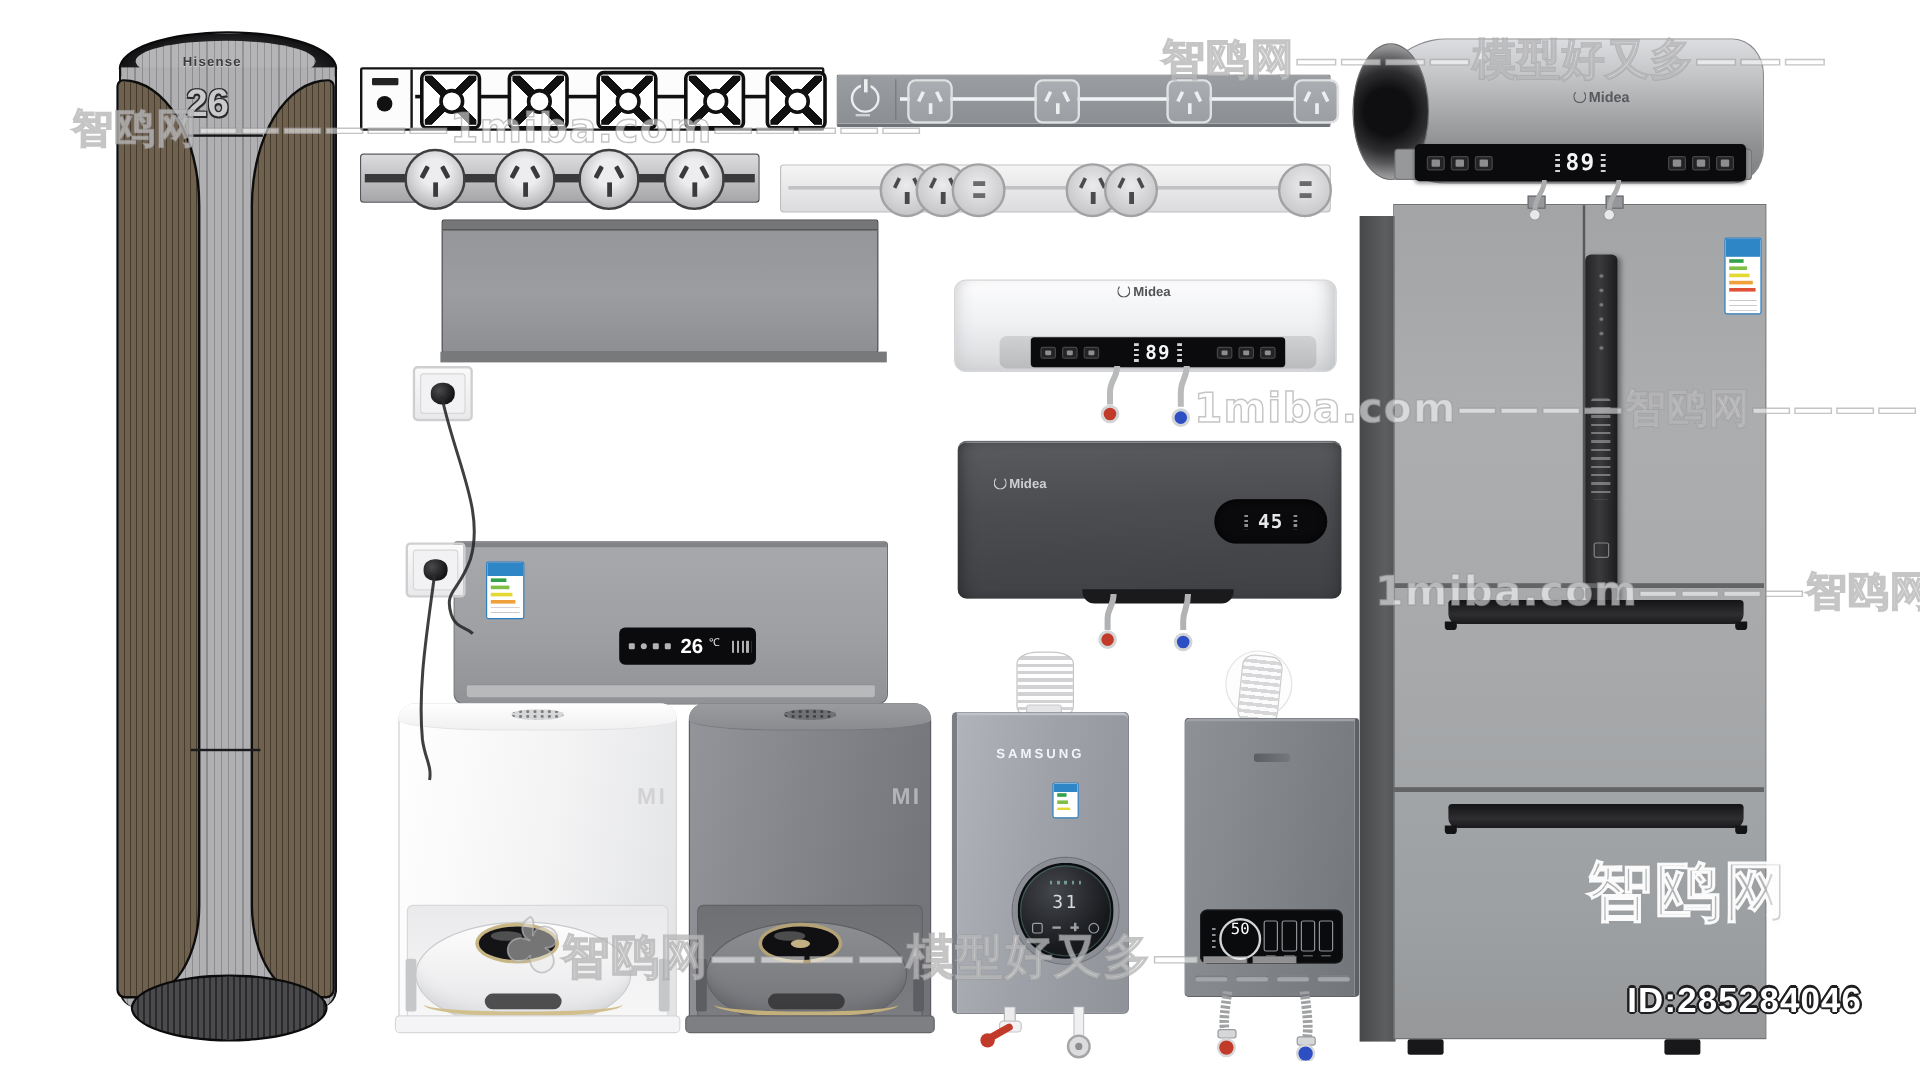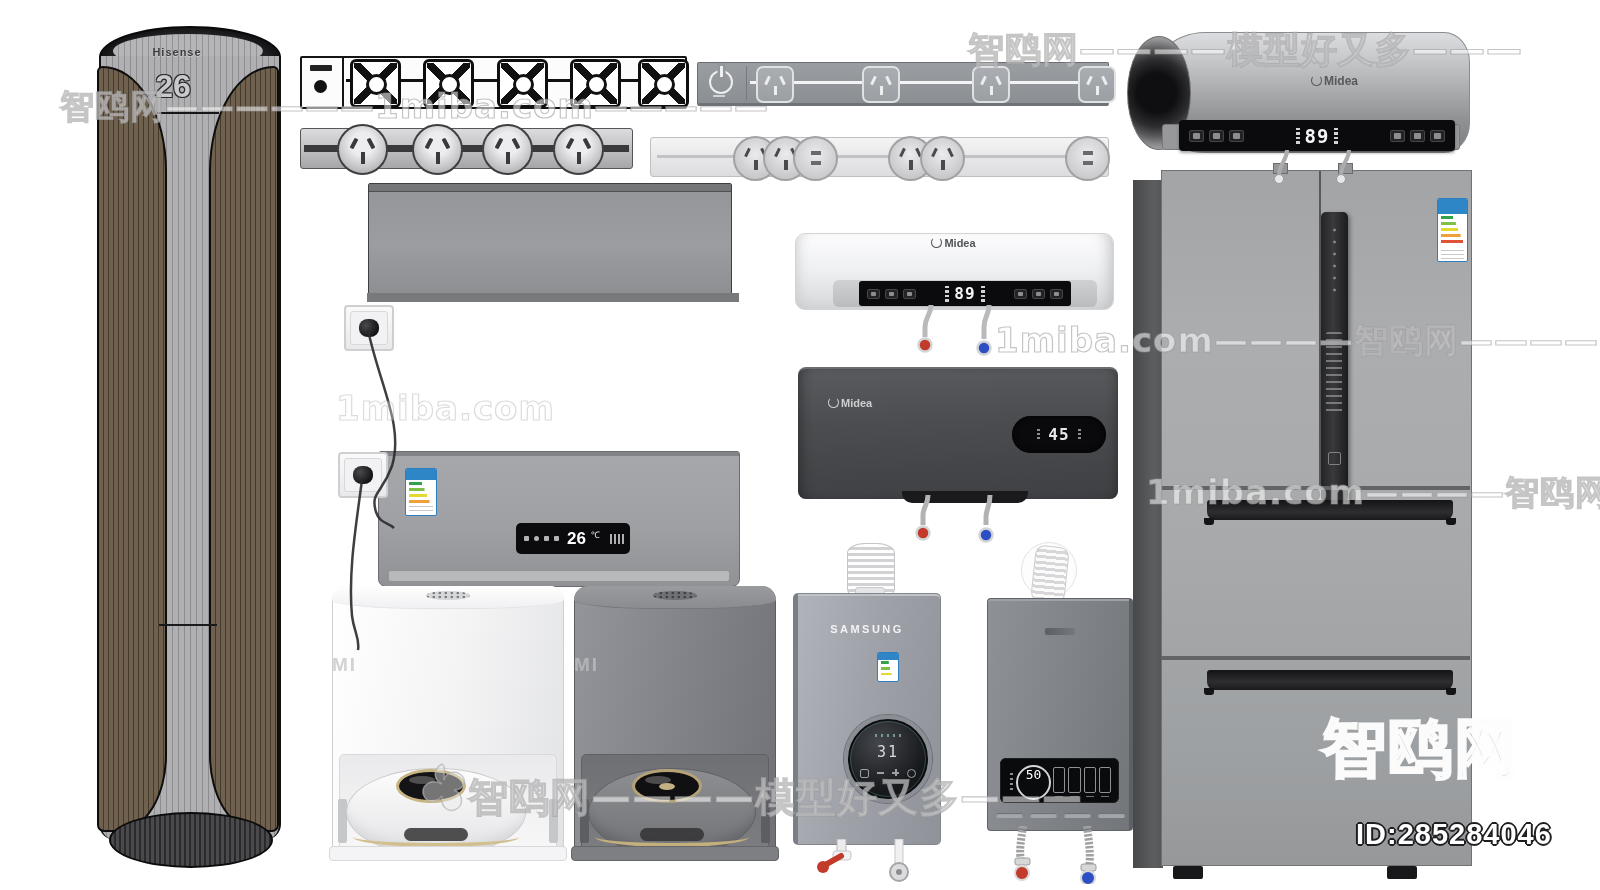--- a/index.html
+++ b/index.html
@@ -136,21 +136,21 @@
   #cables{position:absolute;left:330px;top:316px;z-index:5}
 
   
   .vac{position:absolute;width:232px;height:272px}
   .dock{position:absolute;inset:0;border:1px solid #cfcfd1;border-radius:14px 14px 6px 6px;
     background:linear-gradient(100deg,#ffffff 0%,#f4f4f5 50%,#e2e3e5 100%)}
   .dock-top{position:absolute;left:0;right:0;top:0;height:22px;border-radius:14px 14px 40% 40%;
     background:linear-gradient(#ffffff,#f0f0f2);border-bottom:1px solid #e2e2e4}
   .dock-vent{left:50%;top:5px;width:44px;height:9px;margin-left:-22px;border-radius:50%;
     background:radial-gradient(circle at 30% 50%,#7a7c7e 1px,transparent 1.6px) 0 0/6px 4px,#d5d7d9}
-  .dock-logo{position:absolute;left:0;right:8px;top:68px;text-align:left;font-size:19px;font-weight:bold;
+  .dock-logo{position:absolute;left:0;right:8px;top:68px;text-align:right;font-size:19px;font-weight:bold;
     letter-spacing:2px;color:#d2d2d4}
   .dock-bay{position:absolute;left:7px;right:7px;bottom:8px;height:94px;border-radius:5px;
     background:linear-gradient(#eaeaec,#f7f7f8);border:1px solid #d9d9db}
   .bay-tab{bottom:6px;width:9px;height:44px;background:#c5c7c9;border-radius:2px}
   .robot{position:absolute;left:14px;bottom:2px;width:178px;height:86px;border-radius:50%;
     background:linear-gradient(#fdfdfd,#ebebed 70%,#dfe0e2);border:1.5px solid #c9cacc;
     box-shadow:inset 0 -12px 14px -8px #d2d3d5}
   .robot-cam{left:50%;top:0;width:64px;height:28px;margin-left:-40px;background:#141416;
     border:3px solid #c7b684;border-radius:50%}
   .robot-cam::before{content:"";position:absolute;left:10px;top:4px;width:26px;height:8px;border-radius:50%;
@@ -288,21 +288,21 @@
     display:flex;align-items:center;justify-content:center;gap:8px;box-shadow:inset 0 0 6px #000}
   .tick{width:3px;height:12px;flex:none;background:repeating-linear-gradient(#8b8f93 0 2px,transparent 2px 4px)}
   .mwh3-temp{font:700 16px "DejaVu Sans Mono",monospace;color:#e6e8ea;letter-spacing:1px}
   .mwh3-base{position:absolute;left:104px;top:124px;width:126px;height:12px;background:#1a1a1c;
     border-radius:0 0 10px 10px}
 
   
   .wm{position:absolute;white-space:nowrap;font-weight:700;font-family:"DejaVu Sans",sans-serif;
     font-size:34px;color:rgba(255,255,255,.55);-webkit-text-stroke:1.2px rgba(150,150,152,.55);
     letter-spacing:1px;z-index:40;pointer-events:none}
-  .wm-big{position:absolute;font-weight:700;font-size:64px;letter-spacing:2px;line-height:1;
+  .wm-big{position:absolute;font-weight:400;font-size:55px;letter-spacing:2px;line-height:1;
     color:rgba(205,207,209,.55);-webkit-text-stroke:2.5px rgba(255,255,255,.95);z-index:41;
     text-shadow:0 0 2px rgba(120,120,122,.35);pointer-events:none}
   .wm-id{position:absolute;font-weight:700;font-size:29px;color:#fff;letter-spacing:1px;z-index:41;
     pointer-events:none;
     text-shadow:-2px 0 0 #1f1f21,2px 0 0 #1f1f21,0 -2px 0 #1f1f21,0 2px 0 #1f1f21,
       -1px -1px 0 #1f1f21,1px 1px 0 #1f1f21,1px -1px 0 #1f1f21,-1px 1px 0 #1f1f21}
   .wm-bird{position:absolute;left:414px;top:760px;z-index:40;pointer-events:none}
 </style>
 </head>
 <body>
@@ -588,21 +588,20 @@
       <path d="M12,0 c0,12 -8,12 -8,26" fill="none" stroke="#aaacae" stroke-width="4"></path>
       <circle cx="4" cy="29" r="4.5" fill="#e8e8ea" stroke="#9a9a9c"></circle>
       <path d="M74,0 c0,12 -8,12 -8,26" fill="none" stroke="#aaacae" stroke-width="4"></path>
       <circle cx="66" cy="29" r="4.5" fill="#e8e8ea" stroke="#9a9a9c"></circle>
     </svg>
   </div>
 
   <div class="wm" style="left:968px;top:26px;font-size:36px">智鸥网————模型好又多———</div>
   <div class="wm" style="left:60px;top:84px">智鸥网——————1miba.com—————</div>
   <div class="wm" style="left:995px;top:318px">1miba.com————智鸥网————1mib</div>
-  <div class="wm" style="left:336px;top:388px;opacity:.6">1miba.com</div>
   <div class="wm" style="left:1146px;top:470px">1miba.com————智鸥网——1miba.com</div>
   <div class="wm" style="left:468px;top:770px;font-size:40px">智鸥网————模型好又多———</div>
   <svg class="wm-bird" width="56" height="56" viewBox="0 0 56 56">
     <path d="M28,4 C18,10 20,20 28,24 C16,18 6,26 10,36 C14,44 24,42 28,36 C26,48 36,54 44,48 C50,43 48,33 40,30 C50,30 54,20 46,14 C40,10 32,12 30,20 C30,12 32,6 28,4 Z" fill="rgba(235,235,235,.45)" stroke="rgba(180,180,182,.7)" stroke-width="1.5"></path>
   </svg>
   <div class="wm-big" style="left:1322px;top:716px">智鸥网</div>
   <div class="wm-id" style="left:1356px;top:818px">ID:285284046</div>
 
 </div>
 

